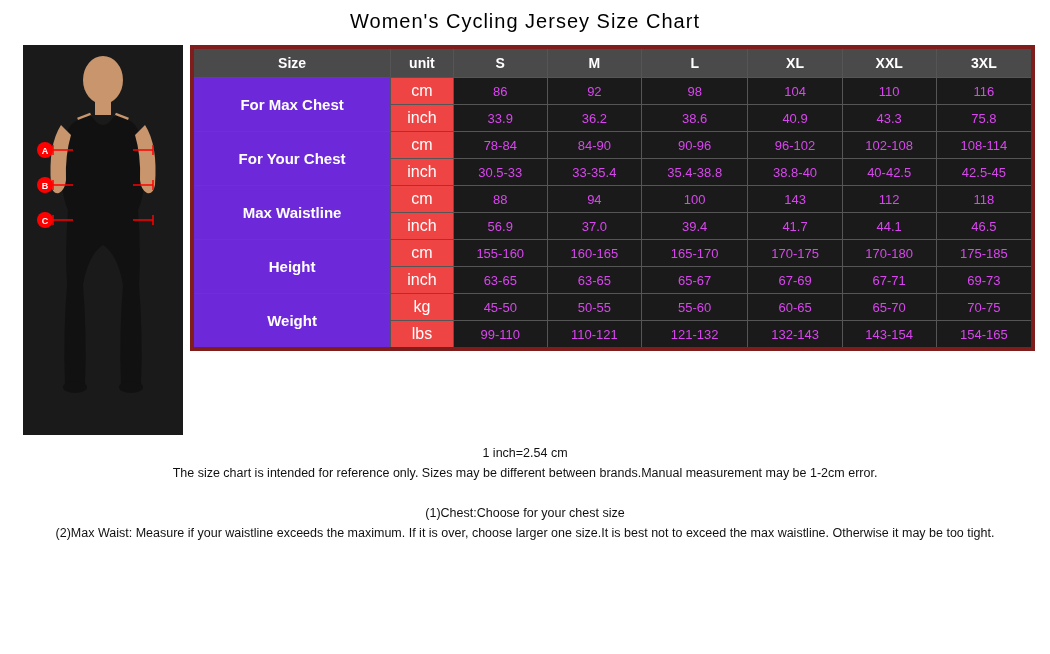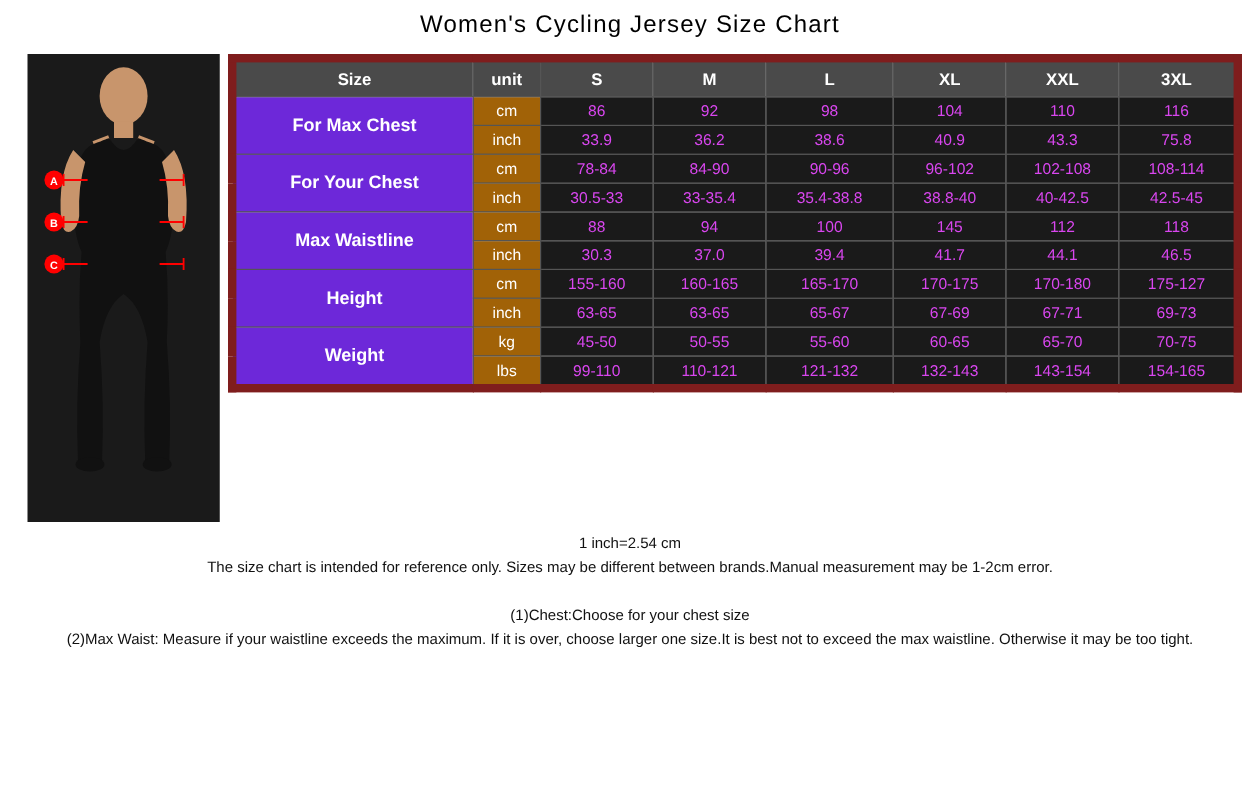--- a/index.html
+++ b/index.html
@@ -61,21 +61,21 @@
     }
 
     .table-section {
       flex: 1;
       overflow: hidden;
     }
 
     table {
       width: 100%;
       border-collapse: collapse;
-      border: 7px solid #7f1d1d;
+      border: 4px solid #7f1d1d;
     }
 
     th, td {
       border: 1px solid #555;
       text-align: center;
       padding: 4px 3px;
       font-size: 13px;
     }
 
     .header-row th {
@@ -87,23 +87,23 @@
     }
 
     .label-cell {
       background: #6d28d9;
       color: #fff;
       font-size: 15px;
       font-weight: bold;
     }
 
     .unit-cell {
-      background: #a16207;
+      background: #ef4444;
       color: #fff;
-      font-size: 13px;
+      font-size: 16px;
     }
 
     .data-cell {
       background: #1a1a1a;
       color: #d946ef;
       font-size: 13px;
     }
 
     .notes-section {
       margin-top: 8px;
@@ -230,43 +230,43 @@
             <td class="data-cell">40-42.5</td>
             <td class="data-cell">42.5-45</td>
           </tr>
 
           <tr>
             <td class="label-cell" rowspan="2">Max Waistline</td>
             <td class="unit-cell">cm</td>
             <td class="data-cell">88</td>
             <td class="data-cell">94</td>
             <td class="data-cell">100</td>
-            <td class="data-cell">145</td>
+            <td class="data-cell">143</td>
             <td class="data-cell">112</td>
             <td class="data-cell">118</td>
           </tr>
           <tr>
             <td class="unit-cell">inch</td>
-            <td class="data-cell">30.3</td>
+            <td class="data-cell">56.9</td>
             <td class="data-cell">37.0</td>
             <td class="data-cell">39.4</td>
             <td class="data-cell">41.7</td>
             <td class="data-cell">44.1</td>
             <td class="data-cell">46.5</td>
           </tr>
 
           <tr>
             <td class="label-cell" rowspan="2">Height</td>
             <td class="unit-cell">cm</td>
             <td class="data-cell">155-160</td>
             <td class="data-cell">160-165</td>
             <td class="data-cell">165-170</td>
             <td class="data-cell">170-175</td>
             <td class="data-cell">170-180</td>
-            <td class="data-cell">175-127</td>
+            <td class="data-cell">175-185</td>
           </tr>
           <tr>
             <td class="unit-cell">inch</td>
             <td class="data-cell">63-65</td>
             <td class="data-cell">63-65</td>
             <td class="data-cell">65-67</td>
             <td class="data-cell">67-69</td>
             <td class="data-cell">67-71</td>
             <td class="data-cell">69-73</td>
           </tr>

